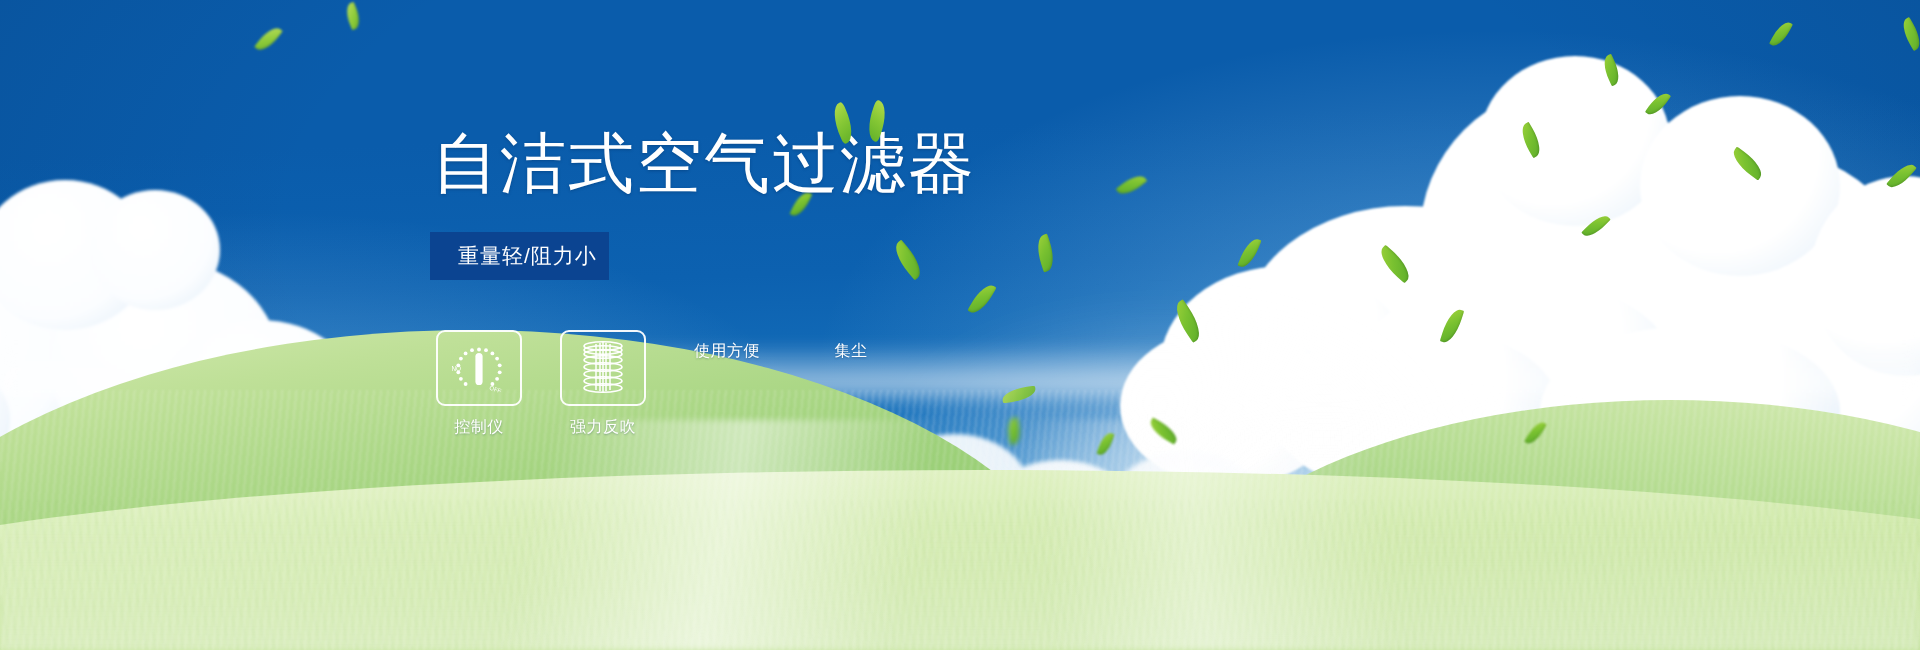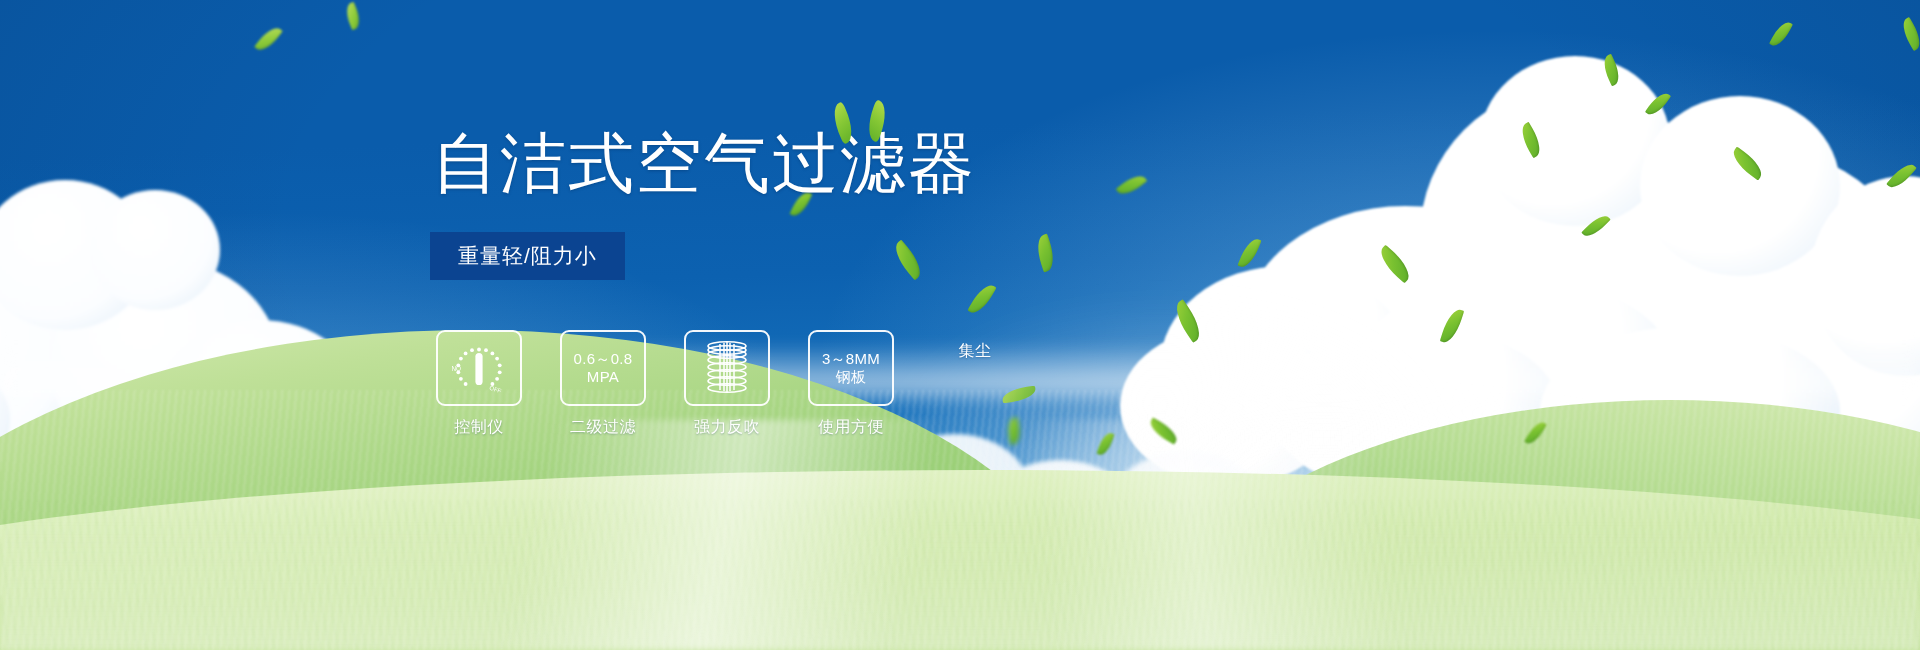--- a/index.html
+++ b/index.html
@@ -136,21 +136,21 @@
   .title-leaves .lf.a{left:2px;top:10px;transform:rotate(-24deg);}
   .title-leaves .lf.b{left:36px;top:8px;transform:rotate(20deg) scaleX(-1);}
 
   
   .tagbar{position:absolute;left:430px;top:232px;height:48px;display:flex;}
   .tag-a{
     background:#0b4491;
     color:#ffffff;
     font-size:21px;
     display:flex;align-items:center;
-    padding:0 28px 0 28px;
+    padding:0 12px 0 28px;
     letter-spacing:1px;
     position:relative;
     z-index:1;
   }
   .tag-b{
     background:#ffffff;
     color:#1262b2;
     font-size:21px;
     display:flex;align-items:center;
     padding:0 26px 0 22px;
@@ -325,27 +325,20 @@
                 <circle cx="44.4" cy="45.0" r="1.9"></circle>
               <rect x="27.4" y="14" width="7.2" height="32" rx="3.6"></rect>
               <text x="3.5" y="31.5" font-family="'Liberation Sans',sans-serif" font-size="6.4" fill="#ffffff">NO</text>
               <text x="41" y="50.5" font-family="'Liberation Sans',sans-serif" font-size="6" fill="#ffffff" transform="rotate(18 41 50.5)">OFF</text>
             </g>
           </svg>
         </div>
         <div class="fcap">控制仪</div>
       </div>
 
-      <div class="feature">
-        <div class="fbox">
-          <div class="ftxt">0.6～0.8</div>
-          <div class="ftxt">MPA</div>
-        </div>
-        <div class="fcap">二级过滤</div>
-      </div>
 
       <div class="feature">
         <div class="fbox">
           <svg width="58" height="60" viewBox="0 0 58 60">
             <g stroke="#ffffff" fill="none" stroke-width="1.6">
               <ellipse cx="29" cy="8" rx="19" ry="4.2"></ellipse>
               <ellipse cx="29" cy="12" rx="19" ry="4.2"></ellipse>
               <ellipse cx="29" cy="16" rx="19" ry="4.2"></ellipse>
               <ellipse cx="29" cy="22" rx="19" ry="4.2"></ellipse>
               <ellipse cx="29" cy="29" rx="19" ry="4.2"></ellipse>
@@ -359,24 +352,20 @@
               <line x1="29" y1="4" x2="29" y2="54"></line>
               <line x1="32" y1="5" x2="32" y2="53"></line>
               <line x1="36" y1="6" x2="36" y2="52"></line>
             </g>
           </svg>
         </div>
         <div class="fcap">强力反吹</div>
       </div>
 
       <div class="feature">
-        <div class="fbox">
-          <div class="ftxt">3～8MM</div>
-          <div class="ftxt">钢板</div>
-        </div>
         <div class="fcap">使用方便</div>
       </div>
 
       <div class="feature">
         <div class="fcap">集尘</div>
       </div>
 
     </div>
 
     <div class="cap-leaf"></div>

